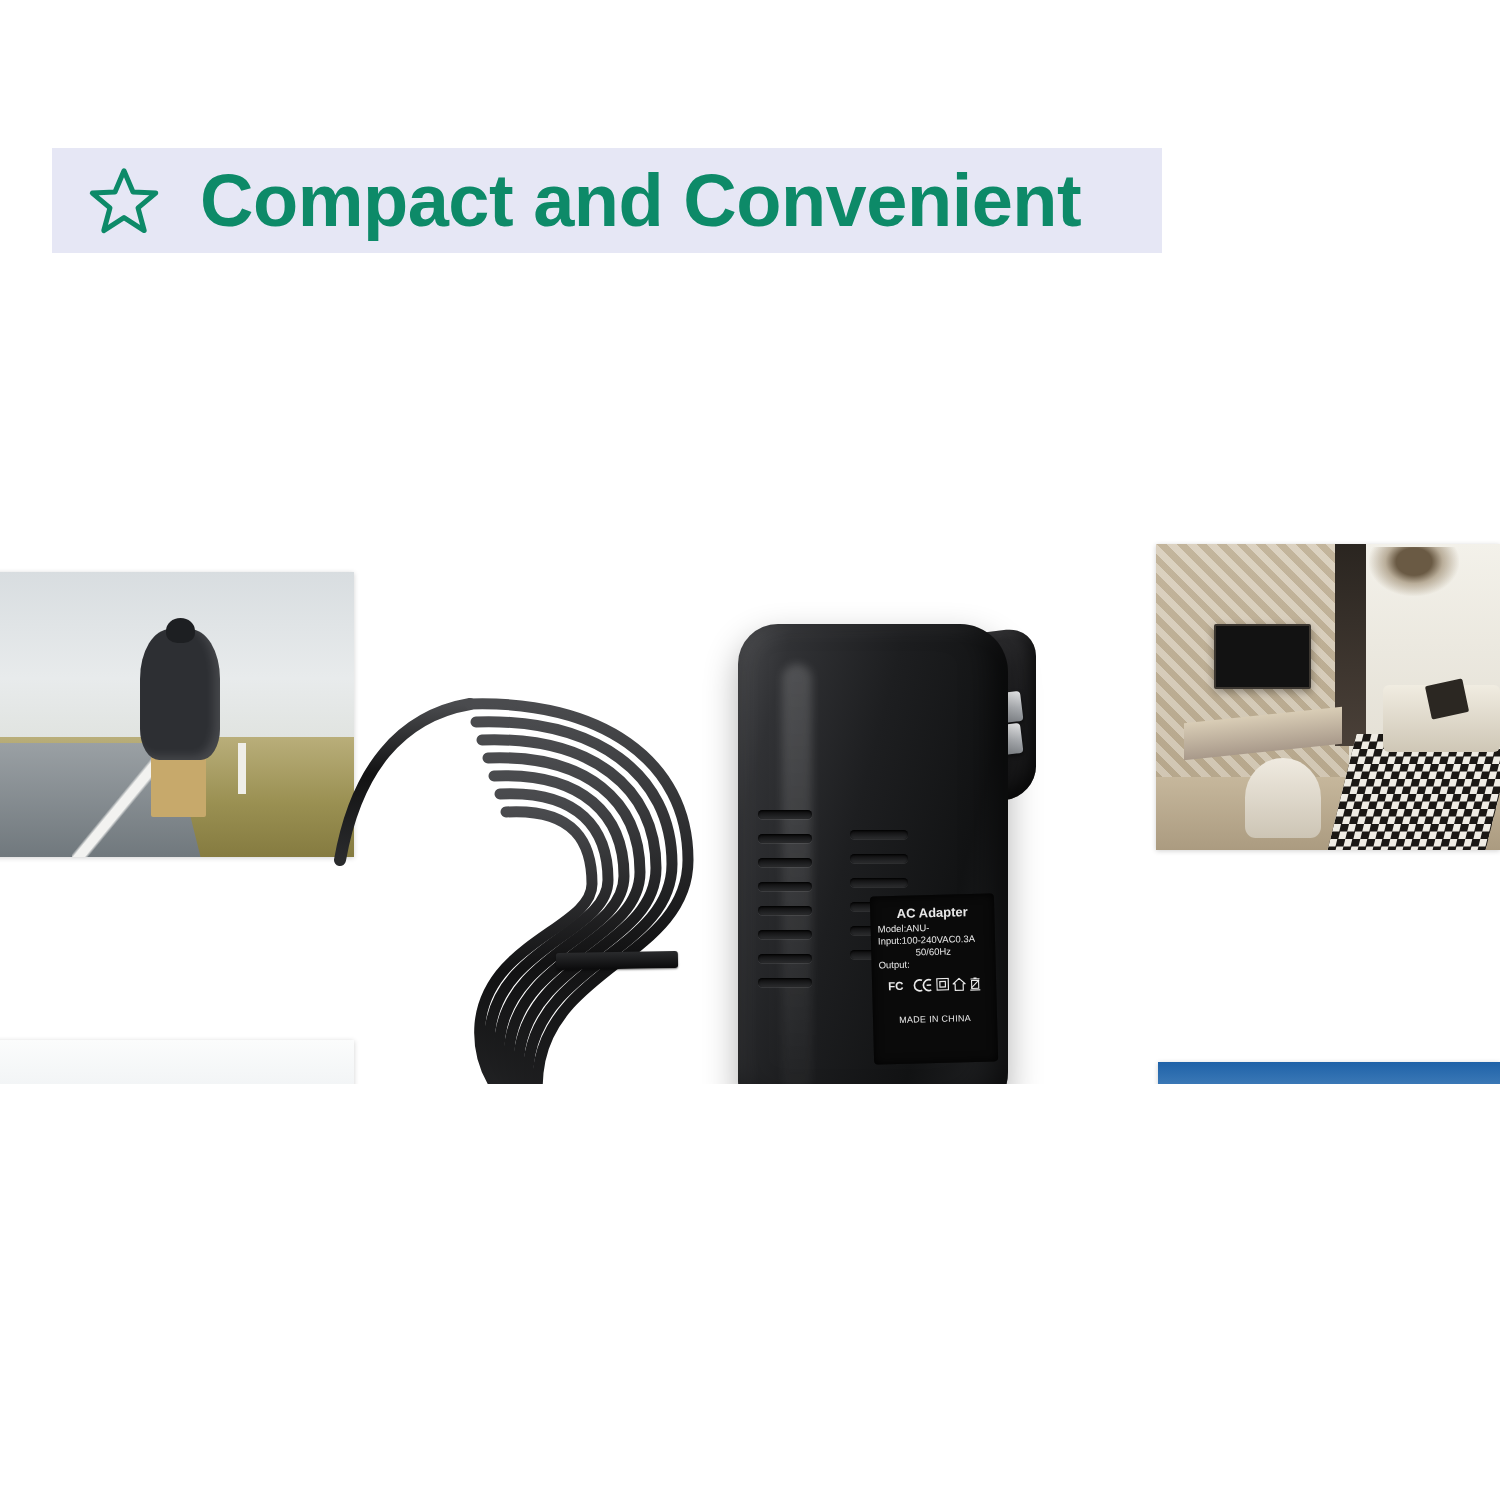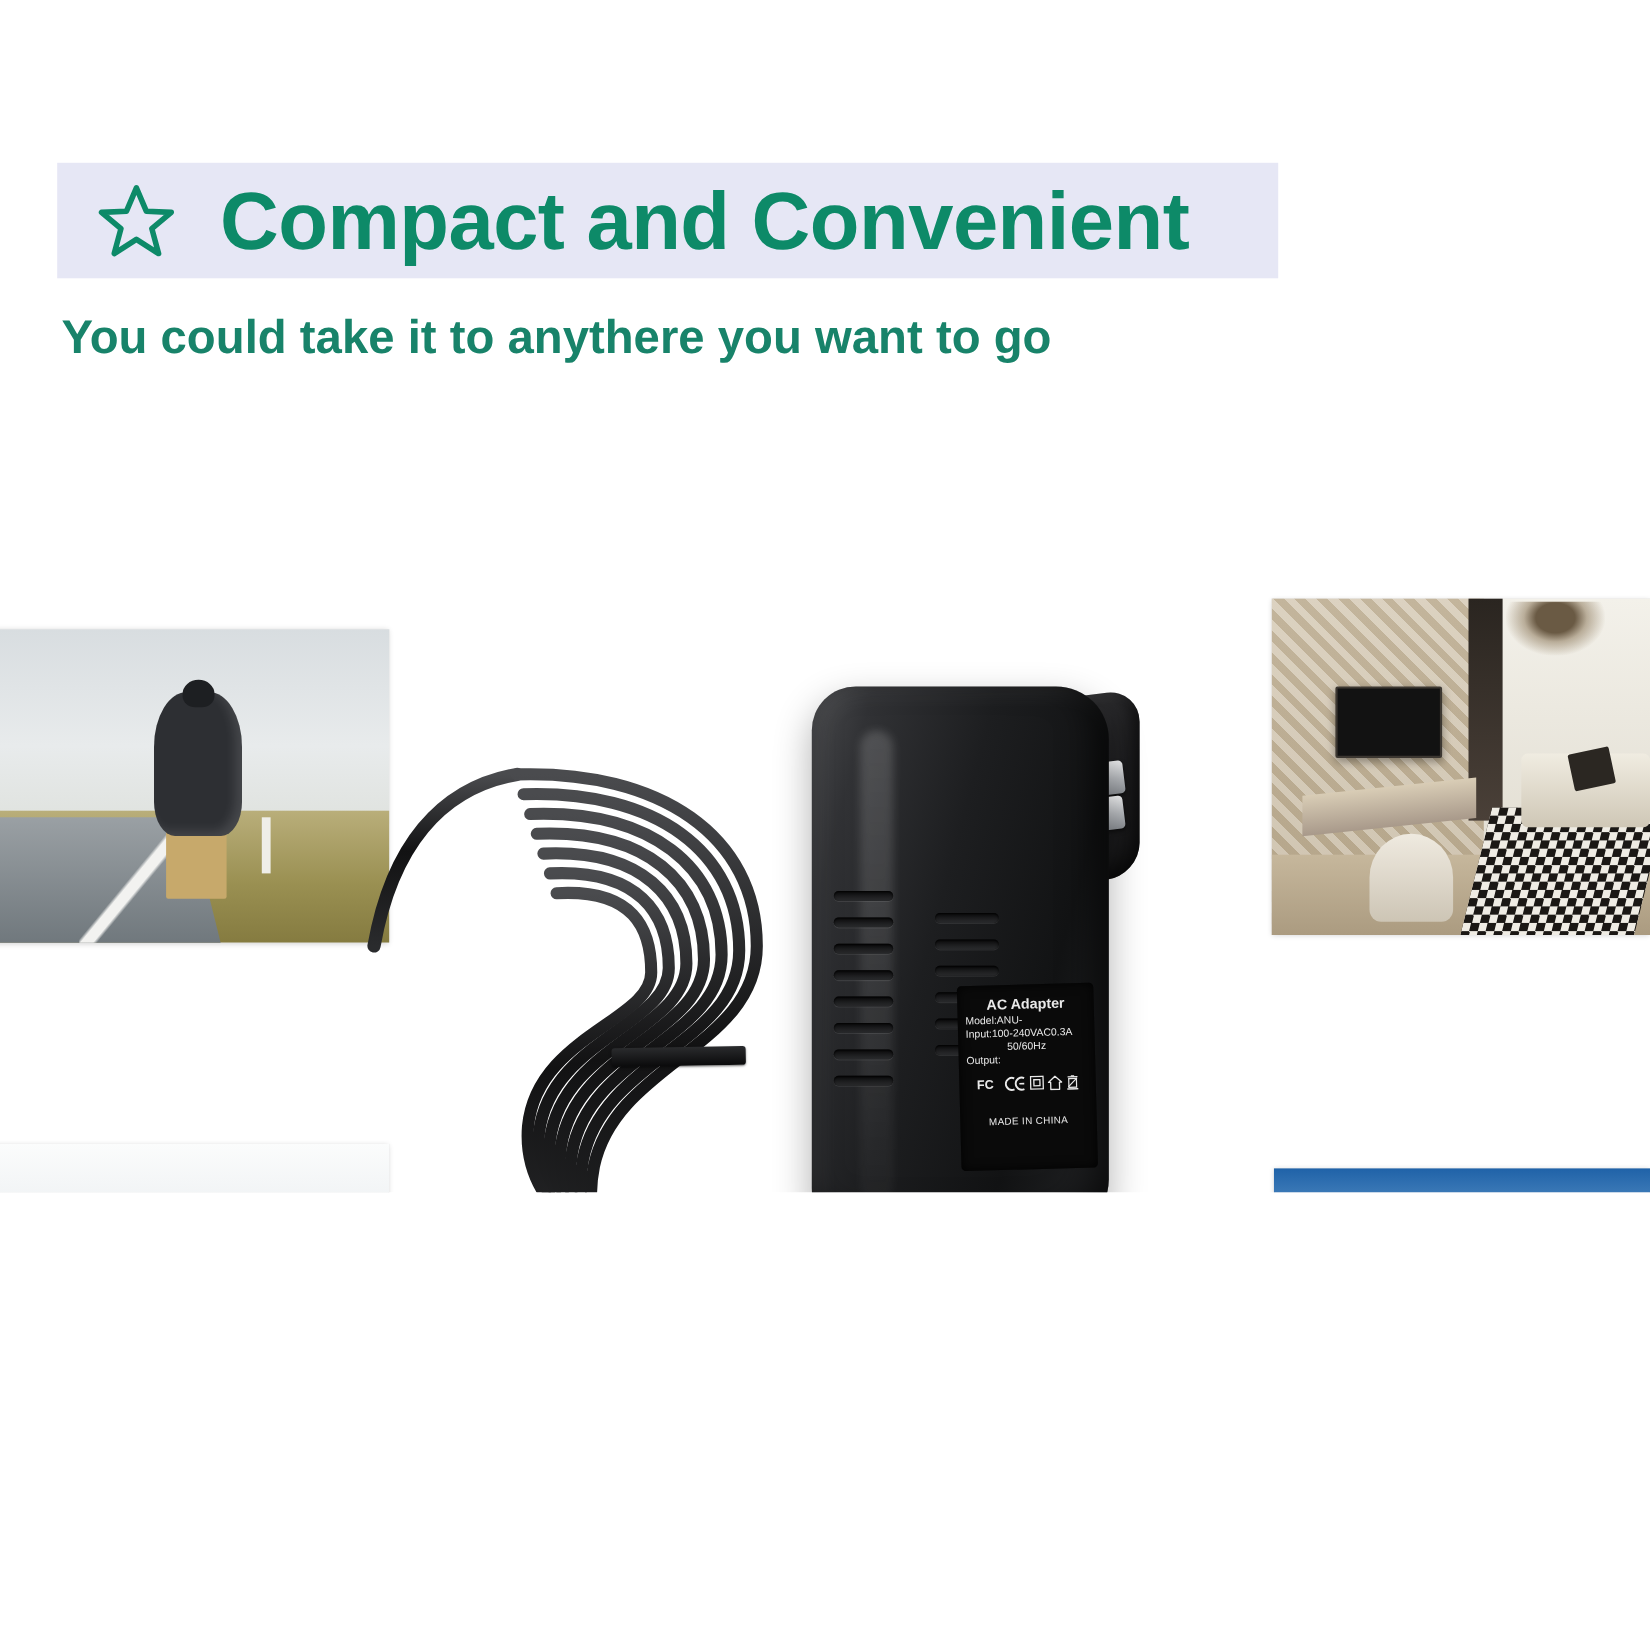--- a/index.html
+++ b/index.html
@@ -370,21 +370,20 @@
 
 <div id="page">
 
   <div class="header-band">
     <svg class="star-icon" viewBox="0 0 100 100" aria-hidden="true">
       <polygon points="50,8 62.5,37.5 94,39 69.5,59.5 78,91 50,73 22,91 30.5,59.5 6,39 37.5,37.5" fill="none" stroke="#0d8a68" stroke-width="7" stroke-linejoin="round"></polygon>
     </svg>
     <div class="headline">Compact and Convenient</div>
   </div>
 
-  <div class="subhead">You could take it to anythere you want to go</div>
 
   <div class="photo photo-hiker">
     <div class="scene">
       <div class="sky-hiker"></div>
       <div class="field-hiker"></div>
       <div class="road-hiker"></div>
       <div class="roadline-hiker"></div>
       <div class="post-hiker"></div>
       <div class="hiker-body"></div>
       <div class="hiker-pack"></div>

